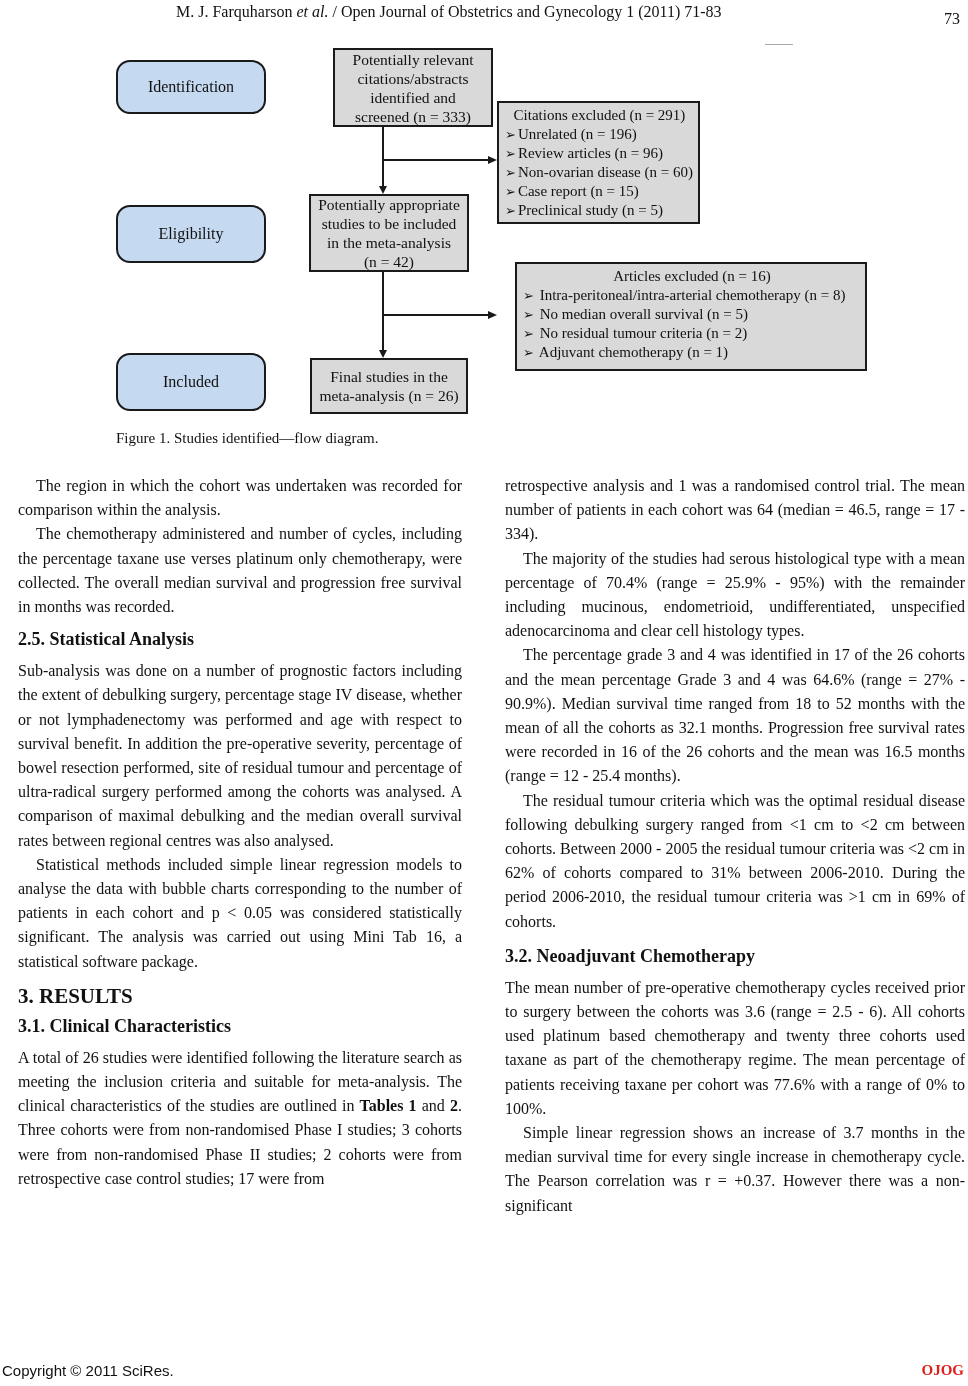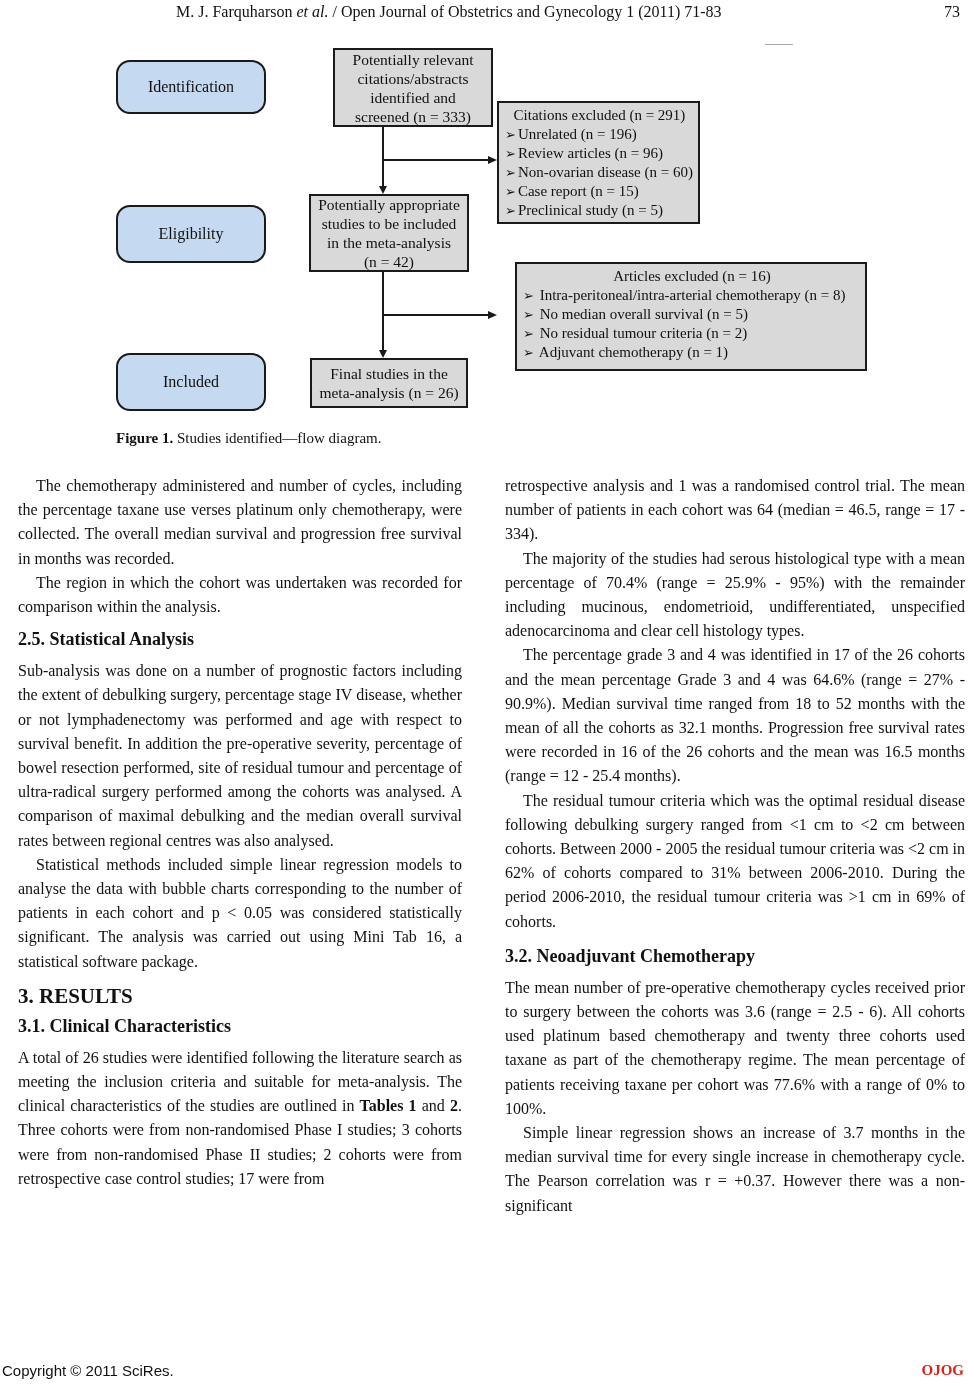--- a/index.html
+++ b/index.html
@@ -5,21 +5,21 @@
     html, body { margin: 0; padding: 0; background: #ffffff; }
     body {
       width: 968px; height: 1386px; position: relative; overflow: hidden;
       font-family: "Liberation Serif", "DejaVu Serif", serif; color: #111;
     }
     .running-head {
       position: absolute; top: 2px; left: 0; width: 968px; height: 20px;
       font-size: 16px; line-height: 20px;
     }
     .running-head .title { position: absolute; left: 176px; top: 0; }
-    .running-head .pageno { position: absolute; right: 8px; top: 0; }
+    .running-head .pageno { position: absolute; right: 8px; top: 7px; }
 
     
     .figure { position: absolute; left: 0; top: 0; width: 968px; height: 460px; }
     .stage-box {
       position: absolute; background: #c5d9f1; border: 2px solid #1a1a1a;
       border-radius: 14px; width: 150px; height: 54px;
       display: flex; align-items: center; justify-content: center;
       font-size: 16px; box-sizing: border-box;
     }
     .flow-box {
@@ -44,21 +44,21 @@
     .arrow-right {
       position: absolute; width: 0; height: 0;
       border-top: 4px solid transparent; border-bottom: 4px solid transparent;
       border-left: 9px solid #1a1a1a;
     }
     .stray-mark { position: absolute; left: 765px; top: 44px; width: 28px; height: 1px; background: #aaa; }
 
     .caption {
       position: absolute; left: 116px; top: 430px; font-size: 15px;
     }
-    .caption b { font-weight: bold; text-align: right; }
+    .caption b { font-weight: normal; text-align: right; }
 
     
     .col {
       position: absolute; top: 474px; width: 444px;
       font-size: 16px; line-height: 24.2px; text-align: justify;
     }
     .col.left { left: 18px; }
     .col.right { left: 505px; width: 460px; top: 474px; }
     .col p { margin: 0; }
     .col p.indent { text-indent: 18px; }
@@ -108,21 +108,21 @@
     <div>screened (n = 333)</div>
   </div>
 
   <div class="flow-box" style="left:309px; top:194px; width:160px; height:78px;">
     <div>Potentially appropriate</div>
     <div>studies to be included</div>
     <div>in the meta-analysis</div>
     <div>(n = 42)</div>
   </div>
 
-  <div class="flow-box" style="left:310px; top:358px; width:158px; height:50px;">
+  <div class="flow-box" style="left:310px; top:358px; width:158px; height:56px;">
     <div>Final studies in the</div>
     <div>meta-analysis (n = 26)</div>
   </div>
 
   <div class="line" style="left:382px; top:127px; width:2px; height:60px;"></div>
   <div class="arrow-down" style="left:379px; top:186px;"></div>
   <div class="line" style="left:383px; top:159px; width:106px; height:2px;"></div>
   <div class="arrow-right" style="left:488px; top:156px;"></div>
 
   <div class="line" style="left:382px; top:272px; width:2px; height:78px;"></div>
@@ -144,22 +144,22 @@
     <div class="item"><span class="bullet">➢</span> <span>Intra-peritoneal/intra-arterial chemotherapy (n = 8)</span></div>
     <div class="item"><span class="bullet">➢</span> <span>No median overall survival (n = 5)</span></div>
     <div class="item"><span class="bullet">➢</span> <span>No residual tumour criteria (n = 2)</span></div>
     <div class="item"><span class="bullet">➢</span> <span>Adjuvant chemotherapy (n = 1)</span></div>
   </div>
 
   <div class="caption"><b>Figure 1.</b><span> Studies identified—flow diagram.</span></div>
 </div>
 
 <div class="col left">
+  <p class="indent">The region in which the cohort was undertaken was recorded for comparison within the analysis.</p>
   <p class="indent">The chemotherapy administered and number of cycles, including the percentage taxane use verses platinum only chemotherapy, were collected. The overall median survival and progression free survival in months was recorded.</p>
-  <p class="indent">The region in which the cohort was undertaken was recorded for comparison within the analysis.</p>
   <h2>2.5. Statistical Analysis</h2>
   <p>Sub-analysis was done on a number of prognostic factors including the extent of debulking surgery, percentage stage IV disease, whether or not lymphadenectomy was performed and age with respect to survival benefit. In addition the pre-operative severity, percentage of bowel resection performed, site of residual tumour and percentage of ultra-radical surgery performed among the cohorts was analysed. A comparison of maximal debulking and the median overall survival rates between regional centres was also analysed.</p>
   <p class="indent">Statistical methods included simple linear regression models to analyse the data with bubble charts corresponding to the number of patients in each cohort and p &lt; 0.05 was considered statistically significant. The analysis was carried out using Mini Tab 16, a statistical software package.</p>
   <h1>3. RESULTS</h1>
   <h2 style="margin-top:4px;">3.1. Clinical Characteristics</h2>
   <p><span>A total of 26 studies were identified following the literature search as meeting the inclusion criteria and suitable for meta-analysis. The clinical characteristics of the studies are outlined in </span><b>Tables 1</b><span> and </span><b>2</b><span>. Three cohorts were from non-randomised Phase I studies; 3 cohorts were from non-randomised Phase II studies; 2 cohorts were from retrospective case control studies; 17 were from</span></p>
 </div>
 
 <div class="col right">
   <p>retrospective analysis and 1 was a randomised control trial. The mean number of patients in each cohort was 64 (median = 46.5, range = 17 - 334).</p>

